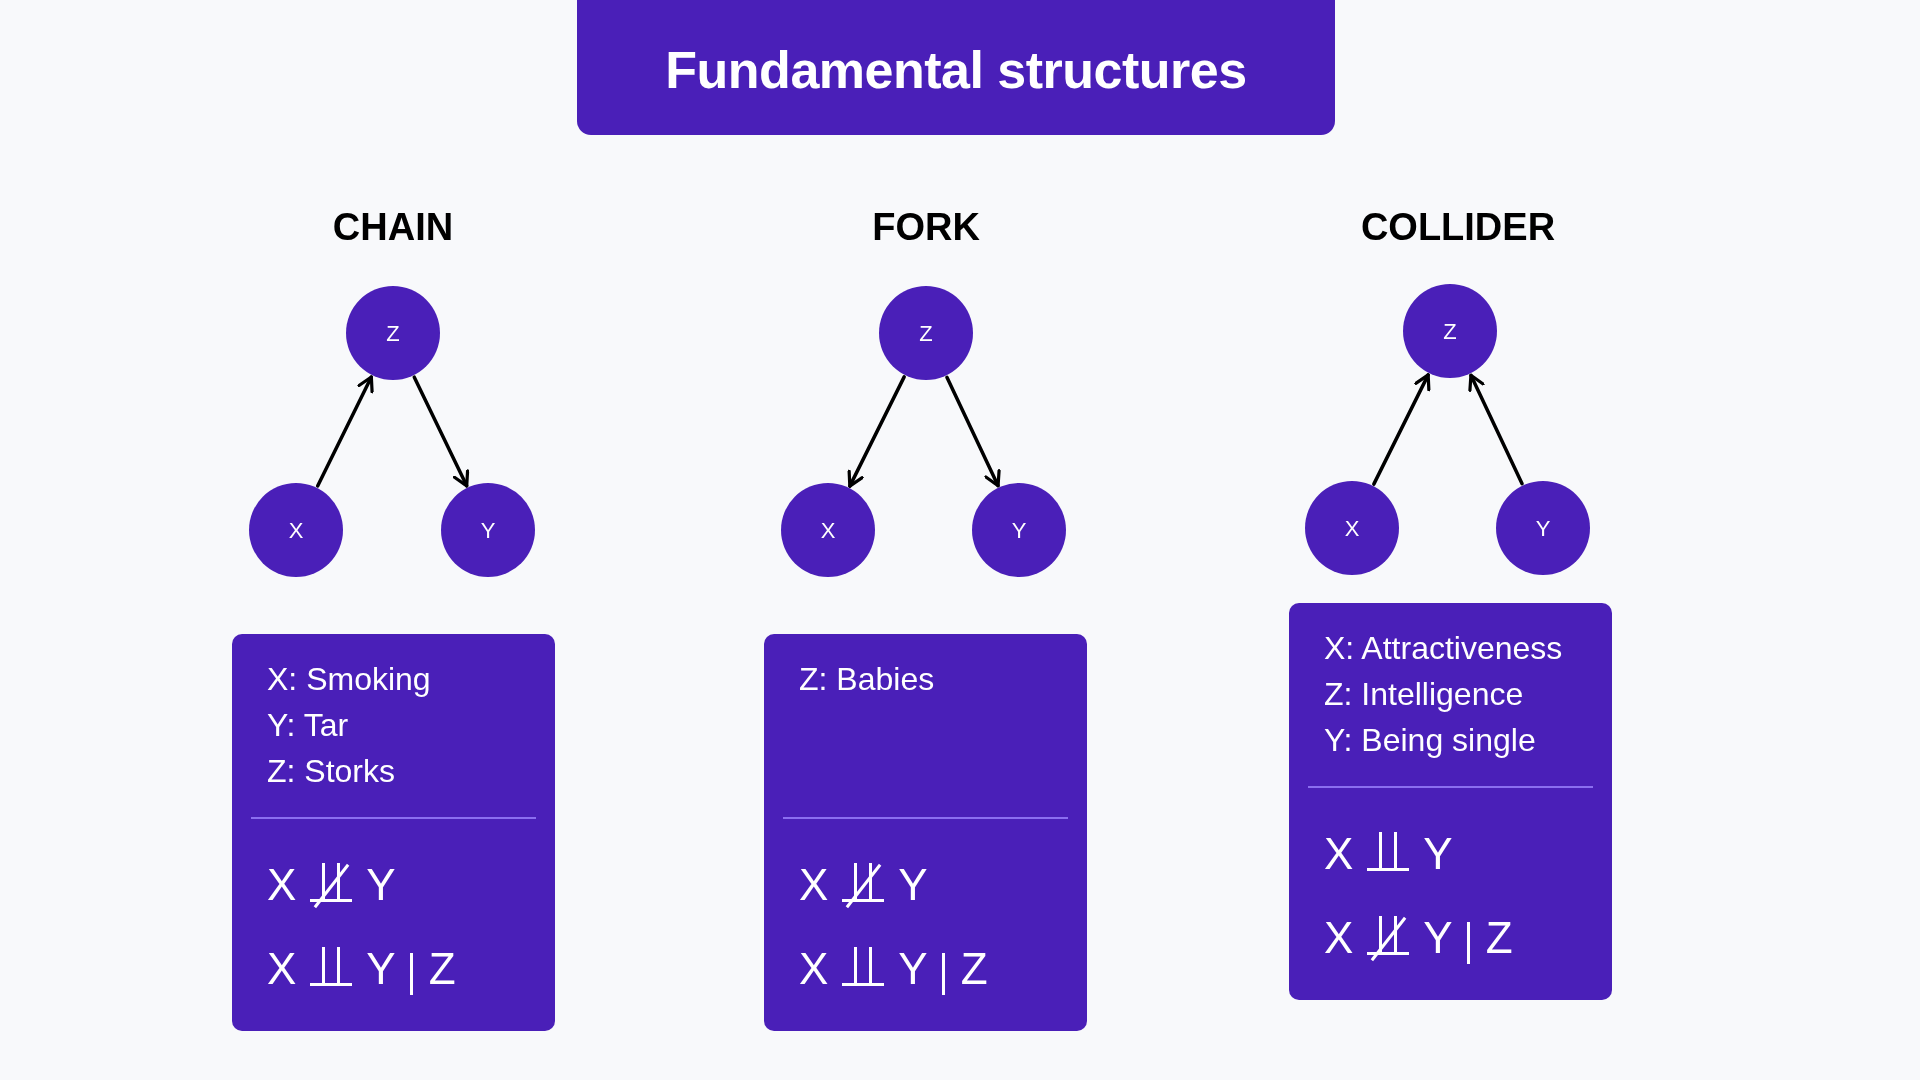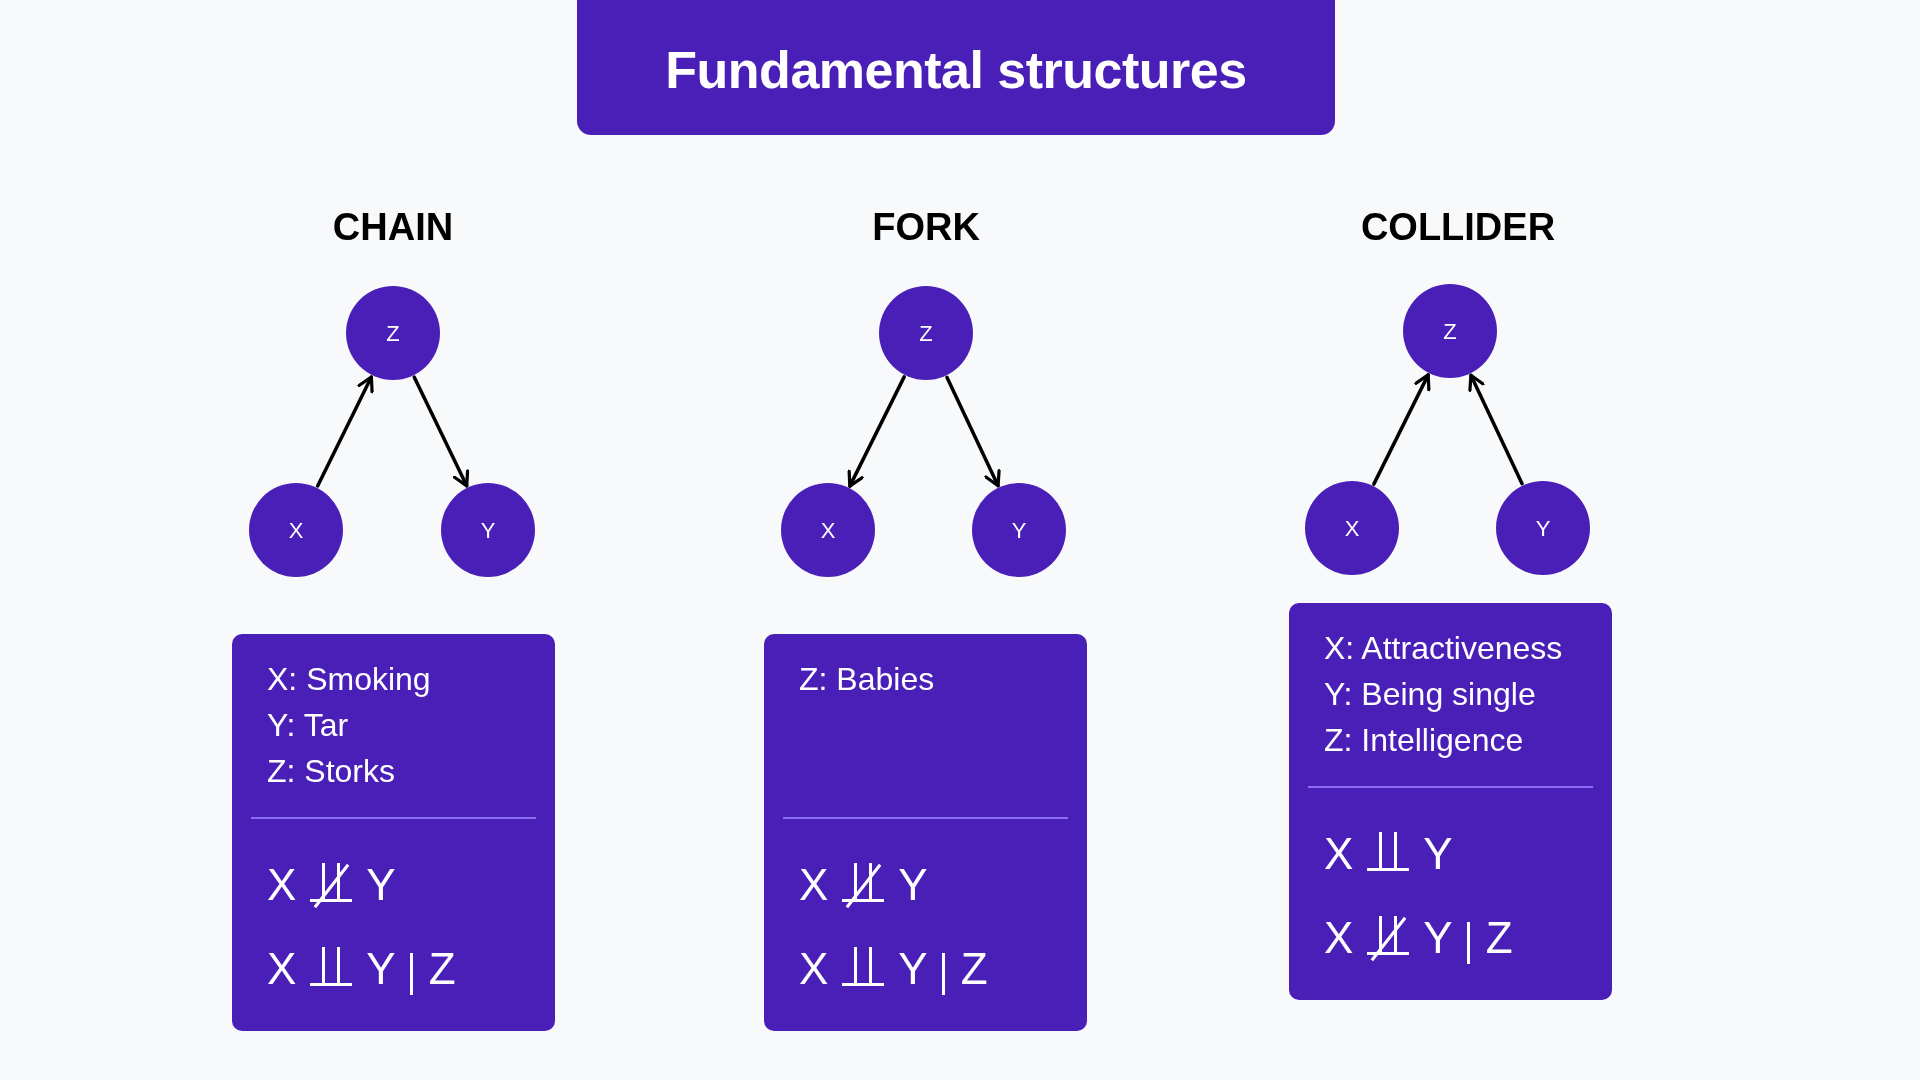--- a/index.html
+++ b/index.html
@@ -162,22 +162,22 @@
       </span>
       <span class="sym">Y</span>
       <span class="cond-bar"></span>
       <span class="sym">Z</span>
     </div>
 </div>
 
 <div class="panel" style="left:1289px; top:603px">
   <ul class="var-list">
     <li>X: Attractiveness</li>
+    <li>Z: Intelligence</li>
     <li>Y: Being single</li>
-    <li>Z: Intelligence</li>
   </ul>
   <div class="divider"></div>
   <div class="formula f1">
       <span class="sym">X</span>
       <span class="indep">
         <span class="bar1"></span>
         <span class="bar2"></span>
         <span class="base"></span>
       </span>
       <span class="sym">Y</span>

